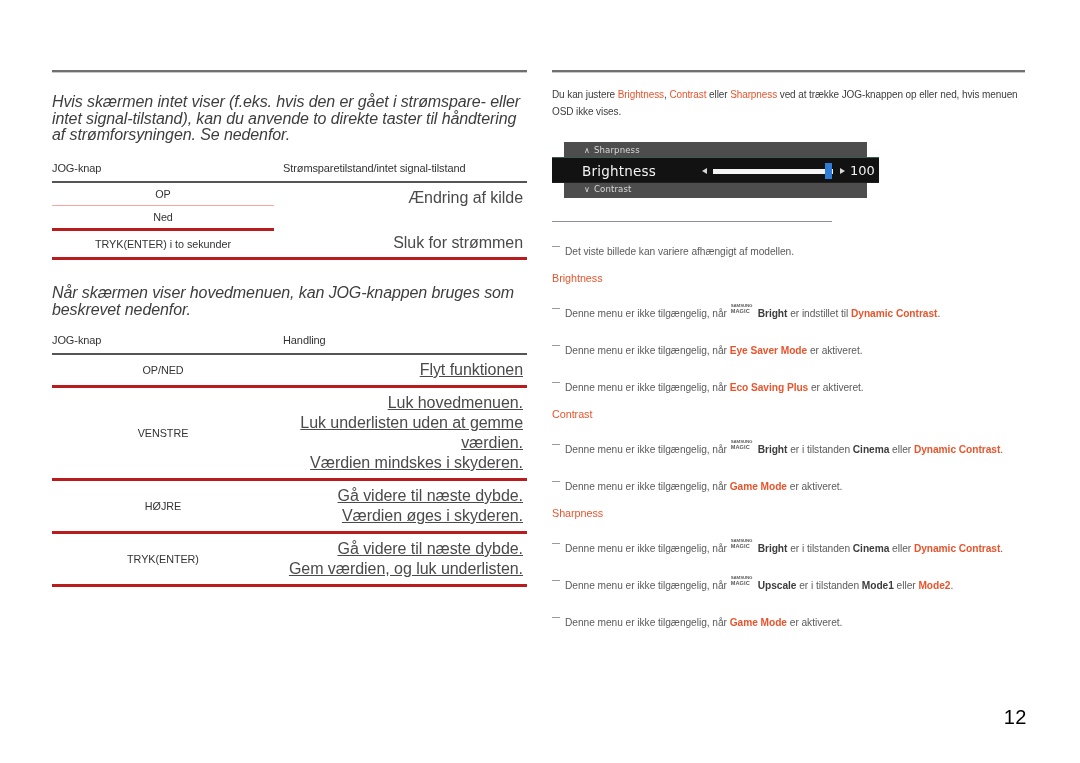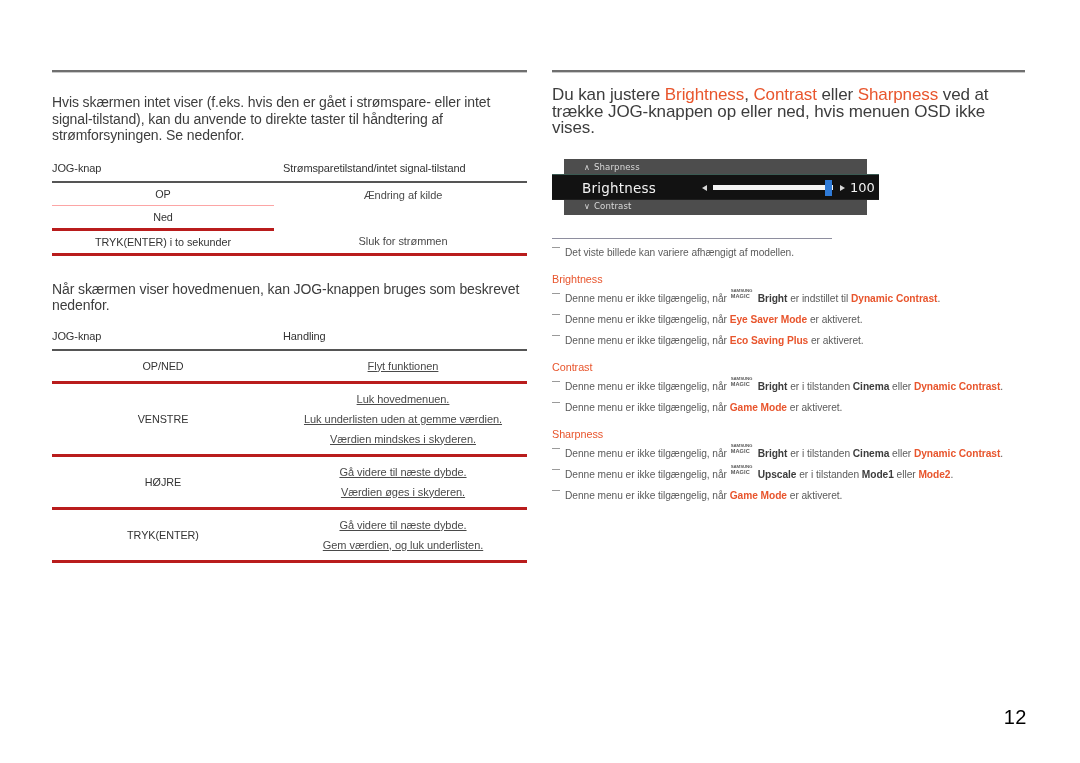--- a/index.html
+++ b/index.html
@@ -33,25 +33,26 @@
 
   .top-rule {
     height: 0;
     border-top: 2px solid #6f6f6f;
     border-bottom: 1px solid #c9c9c9;
     margin-bottom: 0;
   }
 
   
   .intro-para {
-    font-size: 14px;
+    font-size: 16px;
     line-height: 16.5px;
     color: #3d3d3d;
     margin-top: 21px;
     letter-spacing: -0.1px;
+    font-style: italic;
   }
 
   table.jog {
     width: 100%;
     border-collapse: collapse;
     table-layout: fixed;
   }
   table.jog.t1 { margin-top: 15px; }
   table.jog.t2 { margin-top: 13px; }
 
@@ -79,23 +80,23 @@
 
   table.jog td.key {
     font-size: 10.8px;
     color: #333333;
     text-align: center;
     vertical-align: middle;
     padding: 5px 4px;
     letter-spacing: -0.05px;
   }
   table.jog td.val {
-    font-size: 11px;
+    font-size: 16px;
     color: #4a4a4a;
-    text-align: center;
+    text-align: right;
     vertical-align: middle;
     padding: 5px 4px 5px 9px;
     letter-spacing: -0.05px;
   }
   table.jog td.val .vline {
     display: block;
     line-height: 20px;
     text-decoration: underline;
   }
 
@@ -106,21 +107,21 @@
   
   .h-title {
     font-size: 18.5px;
     font-weight: 400;
     color: #2b2b2b;
     line-height: 26px;
     margin-top: 20px;
     letter-spacing: -0.3px;
   }
   .r-para {
-    font-size: 17px;
+    font-size: 10px;
     line-height: 16.5px;
     color: #3d3d3d;
     margin-top: 14px;
     letter-spacing: -0.1px;
   }
   .accent { color: #e8552d; }
 
   
   .osd {
     position: relative;
@@ -226,21 +227,21 @@
     width: 280px;
     height: 0;
     border-top: 1px solid #8e8e9e;
   }
   .note {
     position: relative;
     font-size: 10.2px;
     line-height: 14px;
     color: #5b5b5b;
     padding-left: 13px;
-    margin-top: 7px;
+    margin-top: 23px;
     letter-spacing: -0.05px;
   }
   .note .dash {
     position: absolute;
     left: 0;
     top: 1px;
     width: 8px;
     height: 0;
     border-top: 1px solid #9a9a9a;
   }

